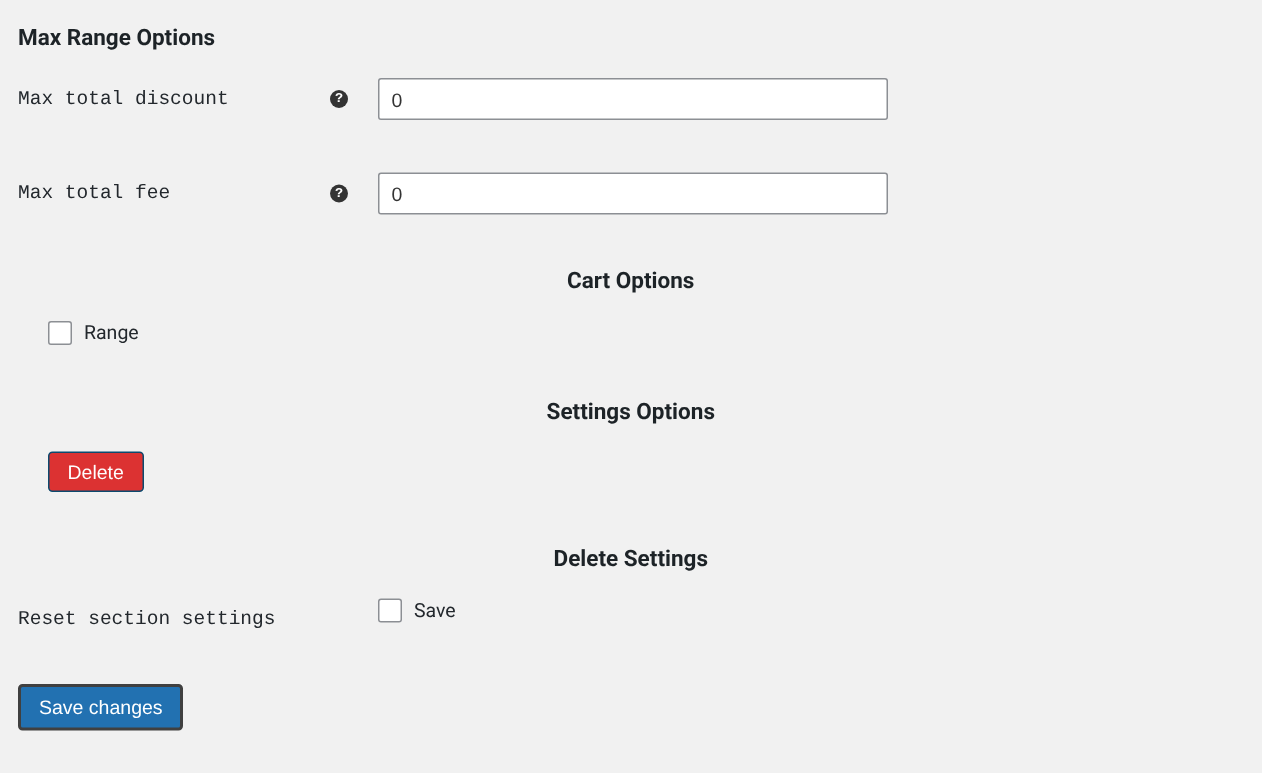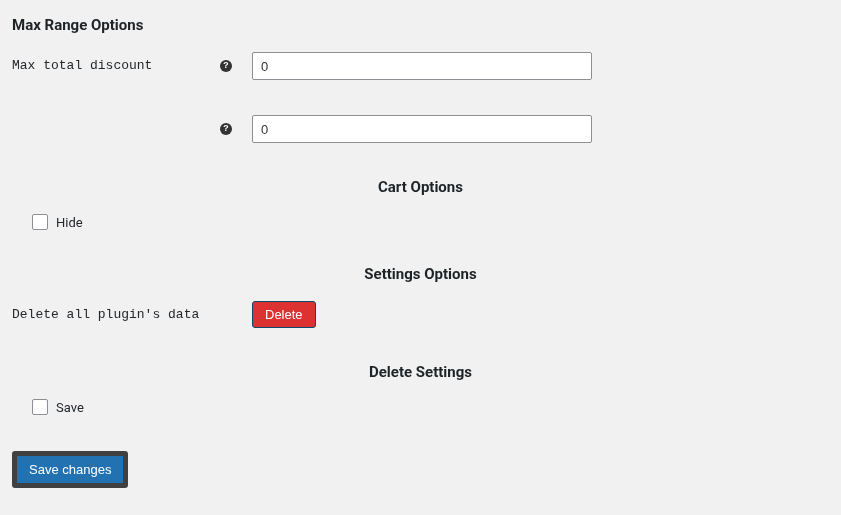--- a/index.html
+++ b/index.html
@@ -92,21 +92,21 @@
       color: #fff;
       border: 1px solid #0c4a6e;
       border-radius: 3px;
       padding: 5px 12px;
       font-size: 13px;
       cursor: pointer;
     }
     .btn-primary {
       background: #2271b1;
       color: #fff;
-      border: 5px solid #404040;
+      border: 2px solid #404040;
       border-radius: 3px;
       padding: 6px 12px;
       font-size: 13px;
       cursor: pointer;
       margin-top: 18px;
     }
     .section-gap {
       margin-top: 10px;
       text-align: center;
     }
@@ -127,53 +127,54 @@
     <span class="label-text">Max total discount</span>
     <span class="help-icon">?</span>
   </div>
   <div class="field-col">
     <input type="text" value="0" style="">
   </div>
 </div>
 
 <div class="form-row">
   <div class="label-col">
+    <span class="label-text">Max total fee</span>
     <span class="help-icon">?</span>
   </div>
   <div class="field-col">
     <input type="text" value="0" style="">
   </div>
 </div>
 
 
 <h2 class="section-gap">Cart Options</h2>
 
 <div class="form-row">
   <div class="field-col">
     <input type="checkbox" style="">
-    <span class="checkbox-label">Hide</span>
+    <span class="checkbox-label">Range</span>
   </div>
 </div>
 
 
 <h2 class="section-gap">Settings Options</h2>
 
 <div class="form-row">
-  <div class="label-col">
-    <span class="label-text">Delete all plugin's data</span>
-  </div>
   <div class="field-col">
     <button class="btn-delete">Delete</button>
   </div>
 </div>
 
 
 <h2 class="section-gap">Delete Settings</h2>
 
 <div class="form-row tight-row">
+  <div class="label-col">
+    <span class="label-text">Reset section settings</span>
+  </div>
   <div class="field-col">
     <input type="checkbox" style="">
     <span class="checkbox-label">Save</span>
   </div>
 </div>
 
 <button class="btn-primary">Save changes</button>
 
 
 

